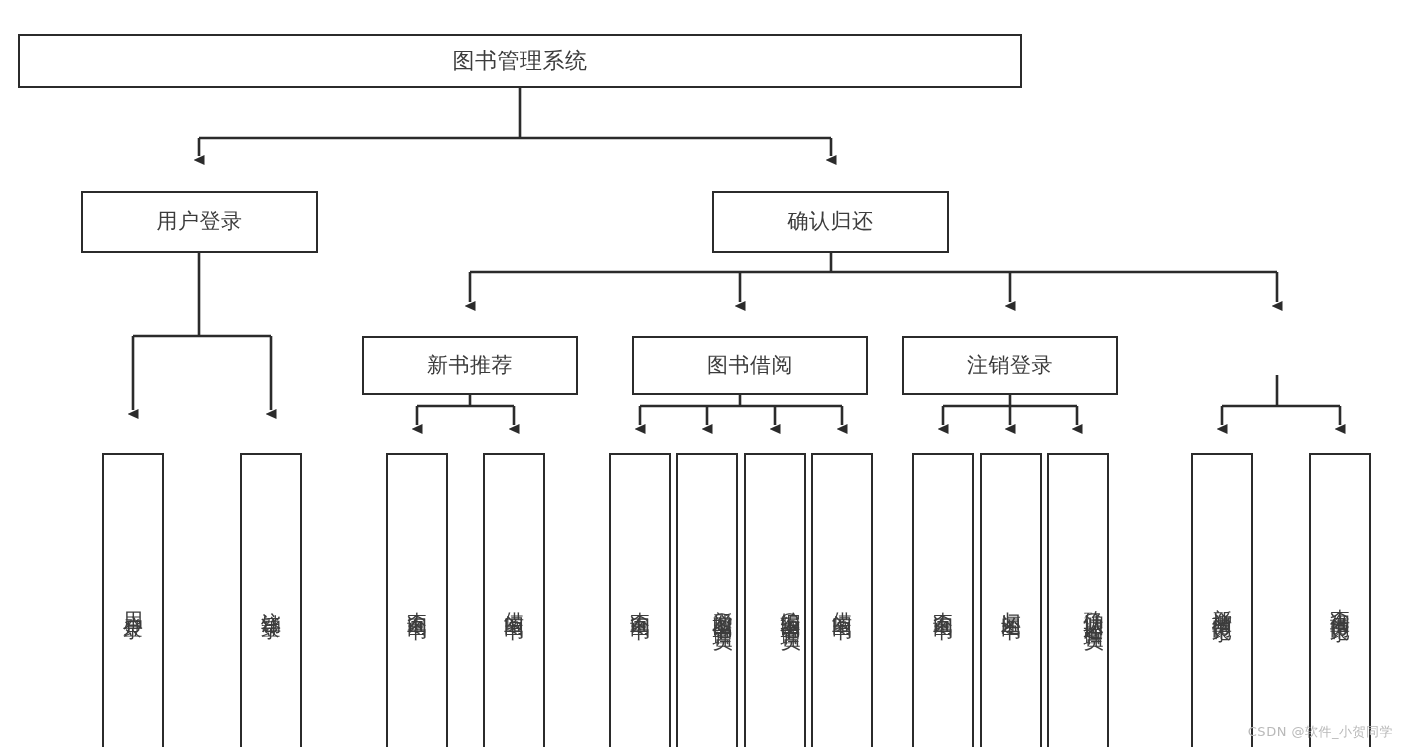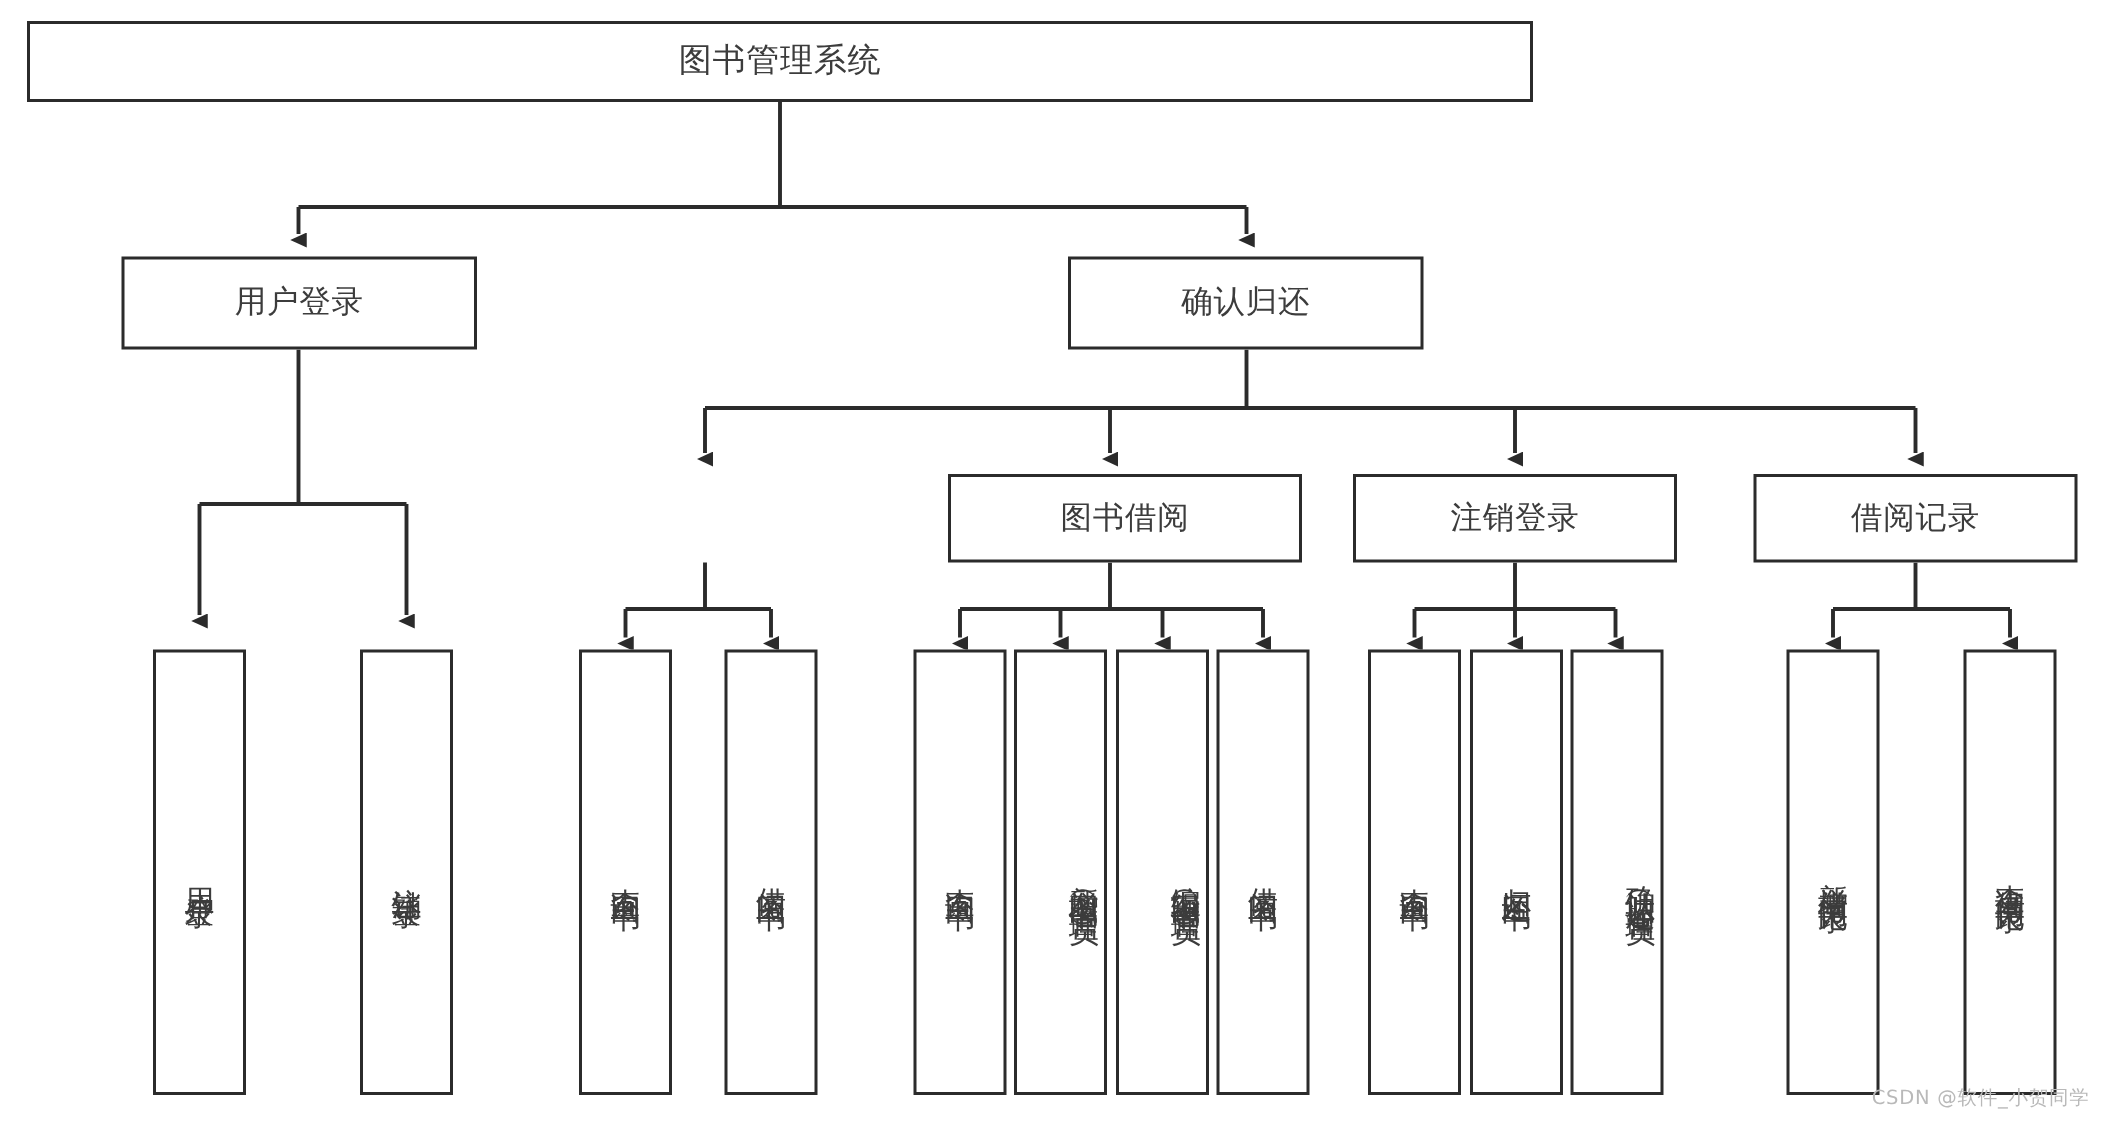--- a/index.html
+++ b/index.html
@@ -27,20 +27,21 @@
   .node {
     position: absolute;
     box-sizing: border-box;
     border: 2.5px solid #2b2b2b;
     background: #ffffff;
     color: #3c3c3c;
     display: flex;
     align-items: center;
     justify-content: center;
     text-align: center;
+    margin-top: 20px;
   }
   .node.h {
     font-size: 21px;
     line-height: 1.2;
     letter-spacing: 0.5px;
   }
   .node.root {
     font-size: 22px;
   }
   .node.v {
@@ -126,28 +127,28 @@
     <span>图书管理系统</span>
   </div>
 
   <div class="node h" style="left:81px; top:171px; width:237px; height:62px;">
     <span>用户登录</span>
   </div>
   <div class="node h" style="left:712px; top:171px; width:237px; height:62px;">
     <span>确认归还</span>
   </div>
 
+  <div class="node h" style="left:362px; top:316px; width:216px; height:59px;">
+    <span>新书推荐</span>
+  </div>
   <div class="node h" style="left:632px; top:316px; width:236px; height:59px;">
     <span>图书借阅</span>
   </div>
   <div class="node h" style="left:902px; top:316px; width:216px; height:59px;">
     <span>注销登录</span>
-  </div>
-  <div class="node h" style="left:1169px; top:316px; width:216px; height:59px;">
-    <span>借阅记录</span>
   </div>
 
   <div class="node v mid" style="left:102px; top:433px; width:62px; height:297px;">
     <span>用户登录</span>
   </div>
   <div class="node v mid" style="left:240px; top:433px; width:62px; height:297px;">
     <span>注销登录</span>
   </div>
 
   <div class="node v mid" style="left:386px; top:433px; width:62px; height:297px;">

